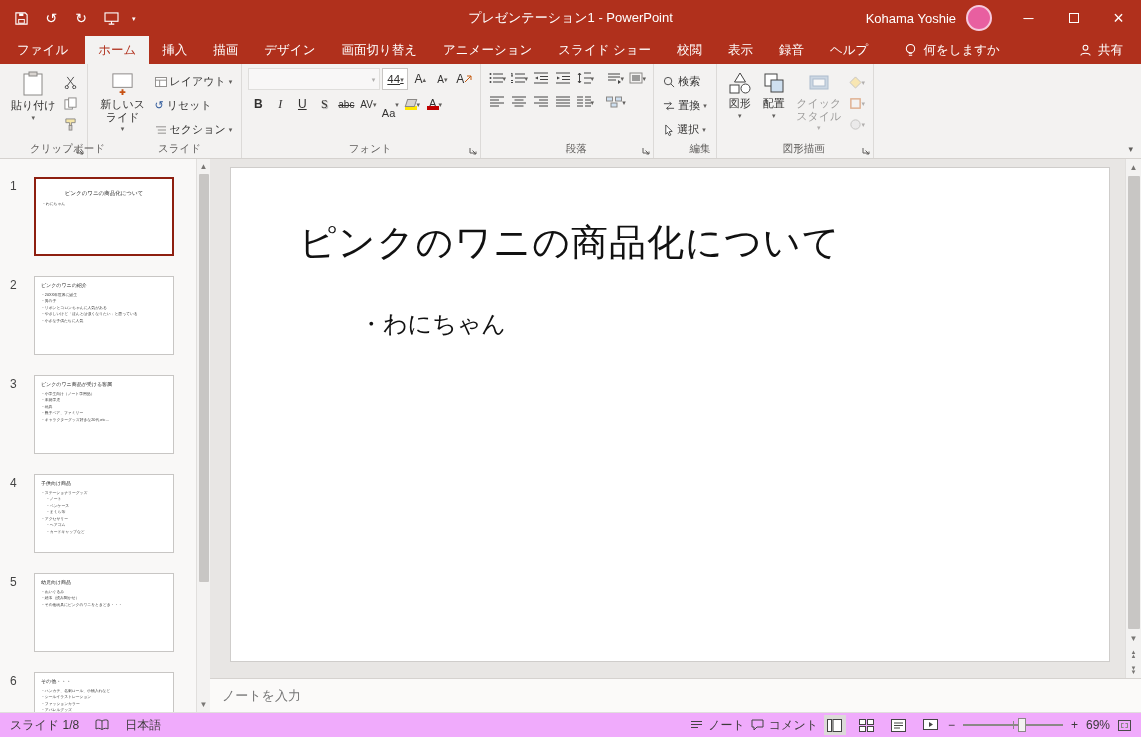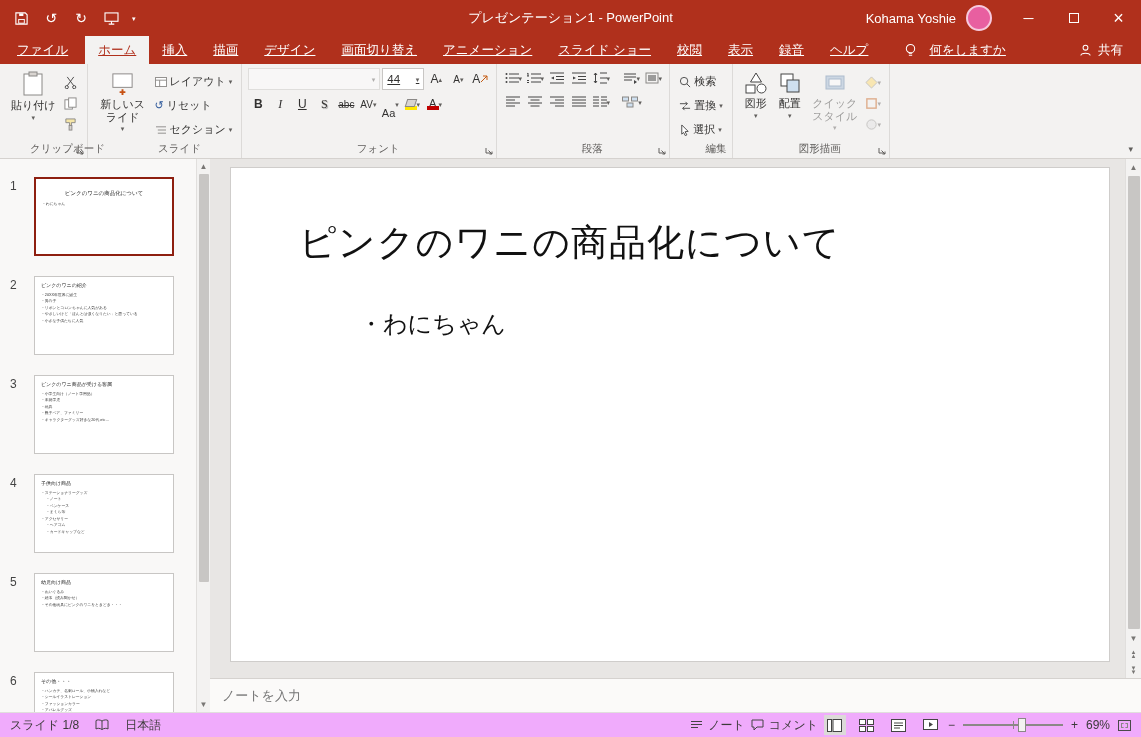--- a/index.html
+++ b/index.html
@@ -11,24 +11,24 @@
   .qat { display:flex; align-items:center; gap:12px; padding-left:12px; }
   .qat .icbtn { display:inline-flex; align-items:center; justify-content:center; width:18px; height:18px; color:#fff; font-size:14px; }
   .title-center { position:absolute; left:50%; transform:translateX(-50%); font-size:13px; white-space:nowrap; }
   .tb-right { margin-left:auto; display:flex; align-items:center; height:100%; }
   .username { font-size:13px; margin-right:10px; }
   .avatar { width:26px; height:26px; border-radius:50%; background:#e85fa0; border:2px solid #f7c9de; margin-right:14px; }
   .winbtn { width:45px; height:36px; display:flex; align-items:center; justify-content:center; color:#fff; font-size:14px; }
   .maxbox { width:10px; height:10px; border:1px solid #fff; display:inline-block; }
   
   .tabsbar { height:28px; background:#b0301c; display:flex; align-items:stretch; color:#fff; font-size:12.5px; flex:0 0 auto; }
-  .tab { display:flex; align-items:center; padding:0 13px; white-space:nowrap;text-decoration:underline; }
+  .tab { display:flex; align-items:center; padding:0 13px; white-space:nowrap; }
   .tab.file { padding:0 17px; }
   .tab.active { background:#f3f2f1; color:#b0301c; }
-  .tellme { display:flex; align-items:center; gap:12px; padding:0 13px; margin-left:10px;text-decoration:underline; }
+  .tellme { display:flex; align-items:center; gap:6px; padding:0 13px; margin-left:10px; }
   .share { margin-left:auto; display:flex; align-items:center; gap:6px; padding:0 18px; }
   
   .ribbon { height:95px; background:#f3f2f1; display:flex; position:relative; flex:0 0 auto; border-bottom:1px solid #d5d2cf; }
   .group { position:relative; padding:4px 6px 18px 6px; border-right:1px solid #dcdad8; display:flex; align-items:flex-start; }
   .group-label { position:absolute; bottom:2px; left:0; right:12px; text-align:center; font-size:10.5px; color:#605e5c; white-space:nowrap;margin-left:30px; }
   .group-label.full { right:0; }
   .launcher { position:absolute; bottom:3px; right:3px; }
   .bigbtn { display:flex; flex-direction:column; align-items:center; justify-content:flex-start; gap:2px; font-size:11px; color:#323130; padding:3px 5px; text-align:center; line-height:1.15; }
   .col { display:flex; flex-direction:column; justify-content:flex-start; gap:1px; }
   .srow { display:flex; align-items:center; gap:3px; height:23px; font-size:11px; color:#323130; padding:0 3px; white-space:nowrap; }
@@ -226,21 +226,21 @@
       <span class="group-label full">スライド</span>
     </div>
 
     <div class="group">
       <div class="col">
         <div class="frow">
           <div class="combo dis" style="width:132px;">
             <span></span>
             <span class="dd">▾</span>
           </div>
-          <div class="combo" style="width:42px;text-decoration:underline;">
+          <div class="combo" style="width:26px;text-decoration:underline;">
             <span>44</span>
             <span class="dd">▾</span>
           </div>
           <span class="tbtn">
               <span>A</span>
               <span class="dd">▴</span>
             </span>
           <span class="tbtn">
               <span style="font-size:10px;">A</span>
               <span class="dd">▾</span>

